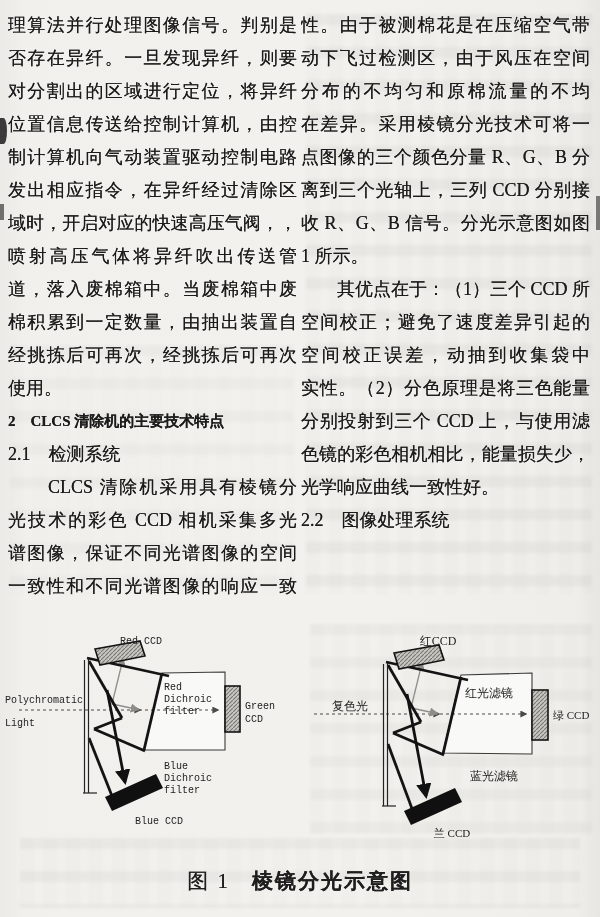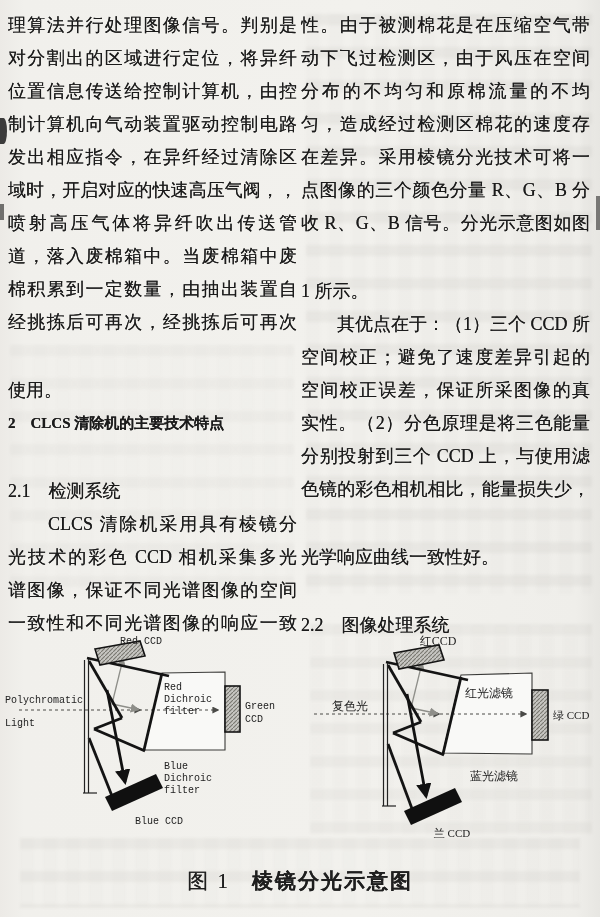--- a/index.html
+++ b/index.html
@@ -23,21 +23,21 @@
   .m1{left:0;top:118px;width:7px;height:26px;border-radius:0 60% 60% 0;opacity:.85;}
   .m2{left:0;top:204px;width:4px;height:16px;opacity:.6;}
   .m3{left:596px;top:196px;width:4px;height:34px;opacity:.55;}
   
   .col{position:absolute;top:9px;width:289px;z-index:1;}
   .col-left{left:8px;}
   .col-right{left:301px;}
   .tl{height:33px;line-height:33px;font-size:18px;overflow:hidden;
       text-shadow:0 0 .5px rgba(25,25,25,.85);}
   .tl.j{text-align:justify;text-align-last:justify;text-justify:inter-character;}
-  .tl.l{text-align:left;margin-top:35px;}
+  .tl.l{text-align:left;}
   .tl.h{font-weight:bold;font-size:15px;text-align:left;}
   
   .figure{position:absolute;left:0;top:616px;width:600px;height:246px;z-index:2;}
   .fig-svg{position:absolute;top:0;}
   .svgL{left:1px;}
   .svgR{left:300px;top:2px;}
   .caption{position:absolute;left:0;top:867px;width:600px;z-index:2;
     text-align:center;font-size:21px;letter-spacing:2px;color:#1e1e1e;
     text-shadow:0 0 .5px rgba(25,25,25,.85);}
   .caption .cap-title{margin-left:22px;font-weight:bold;}
@@ -54,20 +54,21 @@
   <div class="bleed b1"></div>
   <div class="bleed b2"></div>
   <div class="bleed b3"></div>
   <div class="bleed b4"></div>
   <div class="mark m1"></div>
   <div class="mark m2"></div>
   <div class="mark m3"></div>
 
   <div class="col col-left">
       <div class="tl j">理算法并行处理图像信号。判别是</div>
+      <div class="tl j">否存在异纤。一旦发现异纤，则要</div>
       <div class="tl j">对分割出的区域进行定位，将异纤</div>
       <div class="tl j">位置信息传送给控制计算机，由控</div>
       <div class="tl j">制计算机向气动装置驱动控制电路</div>
       <div class="tl j">发出相应指令，在异纤经过清除区</div>
       <div class="tl j">域时，开启对应的快速高压气阀，，</div>
       <div class="tl j">喷射高压气体将异纤吹出传送管</div>
       <div class="tl j">道，落入废棉箱中。当废棉箱中废</div>
       <div class="tl j">棉积累到一定数量，由抽出装置自</div>
       <div class="tl j">经挑拣后可再次，经挑拣后可再次</div>
       <div class="tl l">使用。</div>
@@ -75,28 +76,28 @@
       <div class="tl l">2.1　检测系统</div>
       <div class="tl j">　　CLCS 清除机采用具有棱镜分</div>
       <div class="tl j">光技术的彩色 CCD 相机采集多光</div>
       <div class="tl j">谱图像，保证不同光谱图像的空间</div>
       <div class="tl j">一致性和不同光谱图像的响应一致</div>
     </div>
   <div class="col col-right">
       <div class="tl j">性。由于被测棉花是在压缩空气带</div>
       <div class="tl j">动下飞过检测区，由于风压在空间</div>
       <div class="tl j">分布的不均匀和原棉流量的不均</div>
-      <div class="tl j">匀，造成经过检测区棉花的速度存</div>
       <div class="tl j">在差异。采用棱镜分光技术可将一</div>
       <div class="tl j">点图像的三个颜色分量 R、G、B 分</div>
+      <div class="tl j">离到三个光轴上，三列 CCD 分别接</div>
       <div class="tl j">收 R、G、B 信号。分光示意图如图</div>
       <div class="tl l">1 所示。</div>
       <div class="tl j">　　其优点在于：（1）三个 CCD 所</div>
       <div class="tl j">空间校正；避免了速度差异引起的</div>
-      <div class="tl j">空间校正误差，保证所采图像的真</div>
+      <div class="tl j">空间校正误差，动抽到收集袋中</div>
       <div class="tl j">实性。（2）分色原理是将三色能量</div>
       <div class="tl j">分别投射到三个 CCD 上，与使用滤</div>
       <div class="tl j">色镜的彩色相机相比，能量损失少，</div>
       <div class="tl l">光学响应曲线一致性好。</div>
       <div class="tl l">2.2　图像处理系统</div>
     </div>
 
   <div class="figure">
 
     <svg class="fig-svg svgL" width="298" height="235" viewBox="0 0 298 235">

